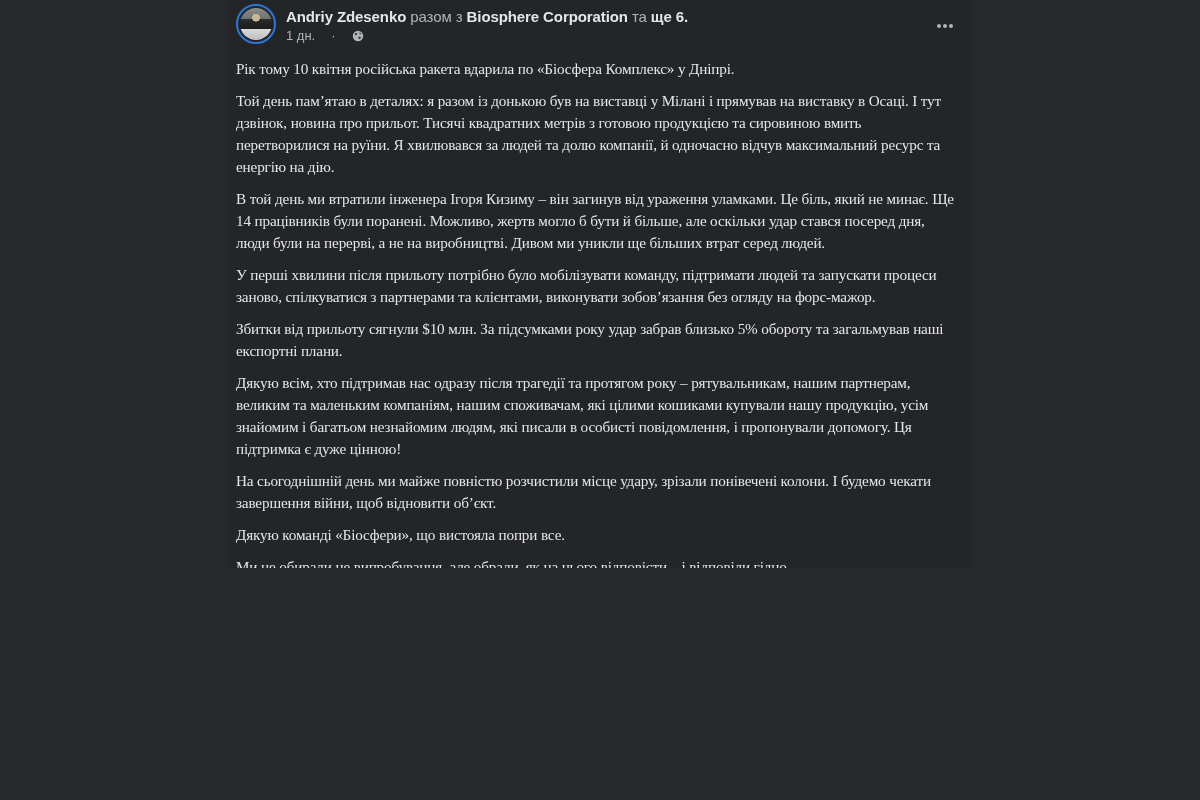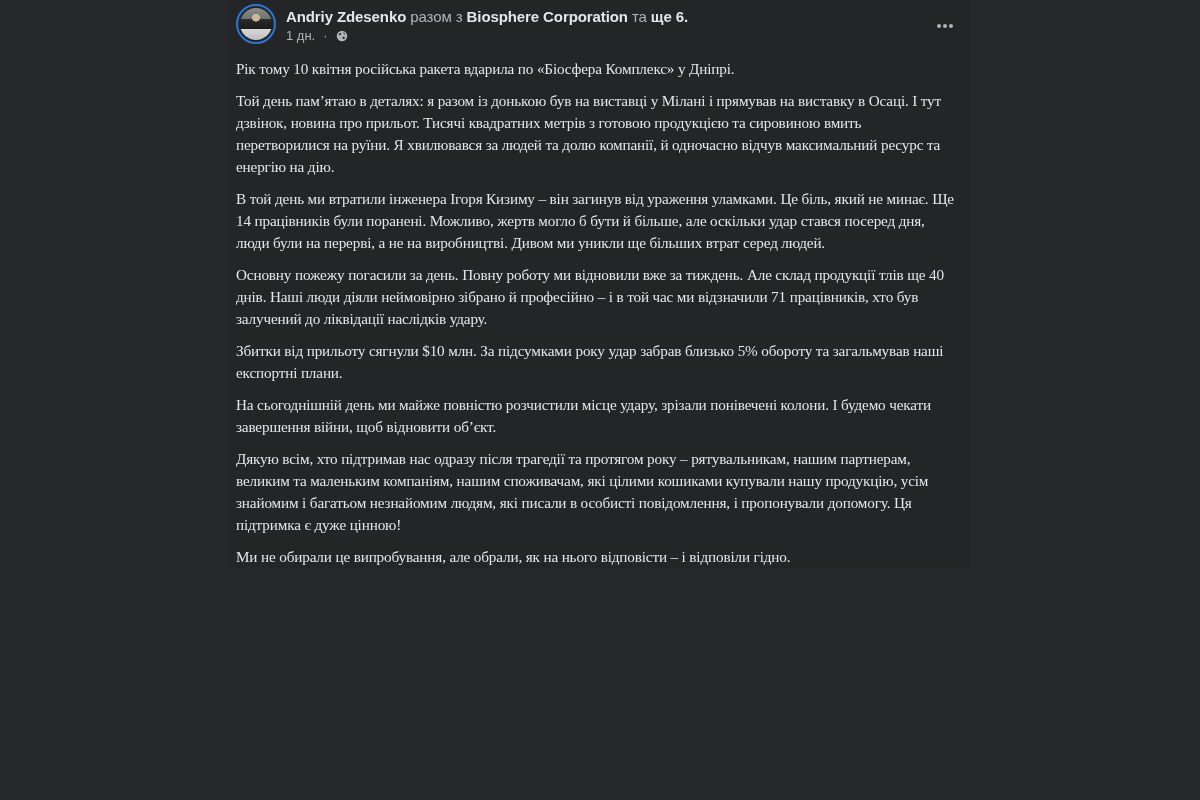--- a/index.html
+++ b/index.html
@@ -33,21 +33,21 @@
                   linear-gradient(180deg, #8a8f8c 0%, #6d716e 35%, #2a2a2a 36%, #1b1b1b 65%, #d9d9d9 66%, #bdbdbd 100%);
     }
     .author-line {
       position: absolute; left: 58px; top: 8px;
       font-size: 15px; color: #b0b3b8; white-space: nowrap;
       letter-spacing: -0.1px;
     }
     .author-line .strong { color: #e4e6eb; font-weight: bold; }
     .meta-line {
       position: absolute; left: 58px; top: 28px;
-      font-size: 13px; color: #b0b3b8; display: flex; align-items: center; gap: 8px;
+      font-size: 13px; color: #b0b3b8; display: flex; align-items: center; gap: 16px;
     }
     .globe-icon { width: 12px; height: 12px; display: inline-block; }
     .more-button {
       position: absolute; right: 12px; top: 12px; width: 28px; height: 28px;
       display: flex; align-items: center; justify-content: center; gap: 2px;
       border-radius: 50%; cursor: pointer;
     }
     .more-button .dot { width: 4px; height: 4px; border-radius: 50%; background: #b0b3b8; }
     .post-body {
       position: absolute; left: 8px; top: 58px; width: 720px;
@@ -86,20 +86,21 @@
       <span class="dot"></span>
       <span class="dot"></span>
       <span class="dot"></span>
     </div>
   </div>
 
   <div class="post-body">
     <p>Рік тому 10 квітня російська ракета вдарила по «Біосфера Комплекс» у Дніпрі.</p>
     <p>Той день пам’ятаю в деталях: я разом із донькою був на виставці у Мілані і прямував на виставку в Осаці. І тут дзвінок, новина про прильот. Тисячі квадратних метрів з готовою продукцією та сировиною вмить перетворилися на руїни. Я хвилювався за людей та долю компанії, й одночасно відчув максимальний ресурс та енергію на дію.</p>
     <p>В той день ми втратили інженера Ігоря Кизиму – він загинув від ураження уламками. Це біль, який не минає. Ще 14 працівників були поранені. Можливо, жертв могло б бути й більше, але оскільки удар стався посеред дня, люди були на перерві, а не на виробництві. Дивом ми уникли ще більших втрат серед людей.</p>
-    <p>Основну пожежу погасили за день. Повну роботу ми відновили вже за тиждень. Але склад продукції тлів ще 40 днів. Наші люди діяли неймовірно зібрано й професійно – і в той час ми відзначили 71 працівників, хто був залучений до ліквідації наслідків удару.</p>
+    <p>У перші хвилини після прильоту потрібно було мобілізувати команду, підтримати людей та запускати процеси заново, спілкуватися з партнерами та клієнтами, виконувати зобов’язання без огляду на форс-мажор.</p>
     <p>Збитки від прильоту сягнули $10 млн. За підсумками року удар забрав близько 5% обороту та загальмував наші експортні плани.</p>
+    <p>Дякую всім, хто підтримав нас одразу після трагедії та протягом року – рятувальникам, нашим партнерам, великим та маленьким компаніям, нашим споживачам, які цілими кошиками купували нашу продукцію, усім знайомим і багатьом незнайомим людям, які писали в особисті повідомлення, і пропонували допомогу. Ця підтримка є дуже цінною!</p>
     <p>На сьогоднішній день ми майже повністю розчистили місце удару, зрізали понівечені колони. І будемо чекати завершення війни, щоб відновити об’єкт.</p>
-    <p>Дякую всім, хто підтримав нас одразу після трагедії та протягом року – рятувальникам, нашим партнерам, великим та маленьким компаніям, нашим споживачам, які цілими кошиками купували нашу продукцію, усім знайомим і багатьом незнайомим людям, які писали в особисті повідомлення, і пропонували допомогу. Ця підтримка є дуже цінною!</p>
+    <p>Дякую команді «Біосфери», що вистояла попри все.</p>
     <p>Ми не обирали це випробування, але обрали, як на нього відповісти – і відповіли гідно.</p>
 
   </div>
 </div>
 
 </body></html>

